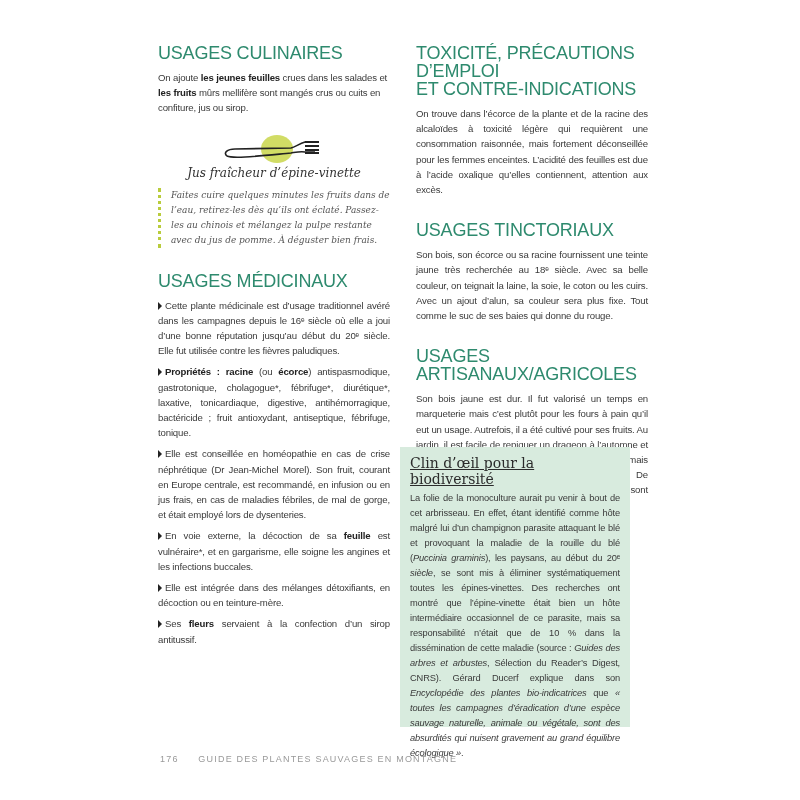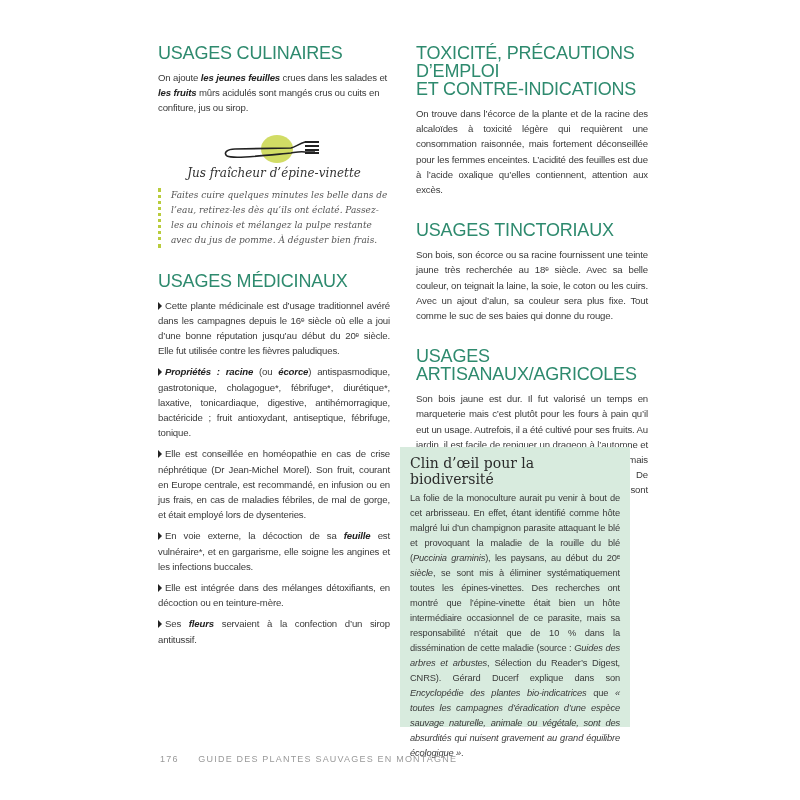--- a/index.html
+++ b/index.html
@@ -5,58 +5,58 @@
   html, body { margin:0; padding:0; }
   body { width:800px; height:800px; background:#ffffff; position:relative; overflow:hidden;
          font-family:"Liberation Sans", sans-serif; color:#3a3a3a; }
   .col { position:absolute; top:44px; width:232px; }
   .col-left { left:158px; }
   .col-right { left:416px; }
   h2 { font-family:"Liberation Sans", sans-serif; font-weight:normal; color:#2e8a6e;
        font-size:18px; line-height:18px; margin:0 0 8px 0; letter-spacing:-0.2px; font-stretch:condensed; }
   p { font-size:9.6px; line-height:15.2px; margin:0 0 6px 0; text-align:left; letter-spacing:-0.15px; }
   p.just { text-align:justify; }
-  b { color:#222;font-style:italic; }
+  b { color:#222; }
   .bullet { display:inline-block; width:0; height:0; border-top:4px solid transparent; border-bottom:4px solid transparent;
             border-left:4px solid #222; margin-right:3px; position:relative; top:1px; }
   .recipe { text-align:center; margin:16px 0 10px 0; }
   .fork { display:block; margin:0 auto; }
   .recipe-title { font-family:"DejaVu Serif", serif; font-style:italic; font-size:12px; color:#333; margin:0 0 8px 0; }
   .recipe-body { border-left:3px dotted #b9cc3c; padding-left:10px; text-align:left;
                  font-family:"DejaVu Serif", serif; font-style:italic; font-size:9px; line-height:15px; color:#555; }
   .sec { margin-top:24px; }
   .box { position:absolute; left:400px; top:447px; width:210px; height:264px; background:#d8ebde;
          padding:8px 10px 8px 10px; }
-  .box h3 { font-family:"DejaVu Serif", serif; font-weight:normal; font-size:14px; color:#2b2b2b; margin:0 0 4px 0; }
+  .box h3 { font-family:"DejaVu Serif", serif; font-weight:normal; font-size:14px; color:#2b2b2b; margin:0 0 4px 0;text-decoration:underline; }
   .box p { font-size:9.3px; line-height:15px; text-align:justify; margin:0; }
   .footer { position:absolute; left:160px; top:754px; font-size:9px; letter-spacing:1.2px; color:#999;text-align:center; }
   .footer .num { margin-right:16px; }
   i { font-style:italic; }
 </style>
 </head>
 <body>
 
 <div class="col col-left">
   <section>
     <h2>USAGES CULINAIRES</h2>
-    <p><span>On ajoute </span><b>les jeunes feuilles</b><span> crues dans les salades et </span><b>les fruits</b><span> mûrs acidulés sont mangés crus ou cuits en confiture, jus ou sirop.</span></p>
+    <p><span>On ajoute </span><b>les jeunes feuilles</b><span> crues dans les salades et </span><b>les fruits</b><span> mûrs mellifère sont mangés crus ou cuits en confiture, jus ou sirop.</span></p>
   </section>
 
   <div class="recipe">
     <svg class="fork" width="110" height="34" viewBox="0 0 110 34">
       <ellipse cx="58" cy="17" rx="16" ry="14" fill="#c9d64a" opacity="0.85"></ellipse>
       <path d="M8 24 C 4 21, 8 17, 16 17 L 72 16 C 76 15, 80 12, 86 10 L 96 10" fill="none" stroke="#222" stroke-width="1.6"></path>
       <path d="M8 24 C 14 27, 40 24, 72 21 C 78 20, 82 19, 86 20 L 96 20" fill="none" stroke="#222" stroke-width="1.6"></path>
       <rect x="86" y="9" width="14" height="2" fill="#222"></rect>
       <rect x="86" y="13" width="14" height="2" fill="#222"></rect>
       <rect x="86" y="17" width="14" height="2" fill="#222"></rect>
       <rect x="86" y="20" width="14" height="2" fill="#222"></rect>
     </svg>
     <div class="recipe-title">Jus fraîcheur d’épine-vinette</div>
-    <div class="recipe-body">Faites cuire quelques minutes les belle dans de l’eau, retirez-les dès qu’ils ont éclaté. Passez-les au chinois et mélangez la pulpe restante avec du jus de pomme. À déguster bien frais.</div>
+    <div class="recipe-body">Faites cuire quelques minutes les fruits dans de l’eau, retirez-les dès qu’ils ont éclaté. Passez-les au chinois et mélangez la pulpe restante avec du jus de pomme. À déguster bien frais.</div>
   </div>
 
   <section class="sec">
     <h2>USAGES MÉDICINAUX</h2>
     <p class="just"><span class="bullet"></span><span>Cette plante médicinale est d’usage traditionnel avéré dans les campagnes depuis le 16ᵉ siècle où elle a joui d’une bonne réputation jusqu’au début du 20ᵉ siècle. Elle fut utilisée contre les fièvres paludiques.</span></p>
     <p class="just"><span class="bullet"></span><b>Propriétés : racine</b><span> (ou </span><b>écorce</b><span>) antispasmodique, gastrotonique, cholagogue*, fébrifuge*, diurétique*, laxative, tonicardiaque, digestive, antihémorragique, bactéricide ; fruit antioxydant, antiseptique, fébrifuge, tonique.</span></p>
     <p class="just"><span class="bullet"></span><span>Elle est conseillée en homéopathie en cas de crise néphrétique (Dr Jean-Michel Morel). Son fruit, courant en Europe centrale, est recommandé, en infusion ou en jus frais, en cas de maladies fébriles, de mal de gorge, et était employé lors de dysenteries.</span></p>
     <p class="just"><span class="bullet"></span><span>En voie externe, la décoction de sa </span><b>feuille</b><span> est vulnéraire*, et en gargarisme, elle soigne les angines et les infections buccales.</span></p>
     <p class="just"><span class="bullet"></span><span>Elle est intégrée dans des mélanges détoxifiants, en décoction ou en teinture-mère.</span></p>
     <p class="just"><span class="bullet"></span><span>Ses </span><b>fleurs</b><span> servaient à la confection d’un sirop antitussif.</span></p>

